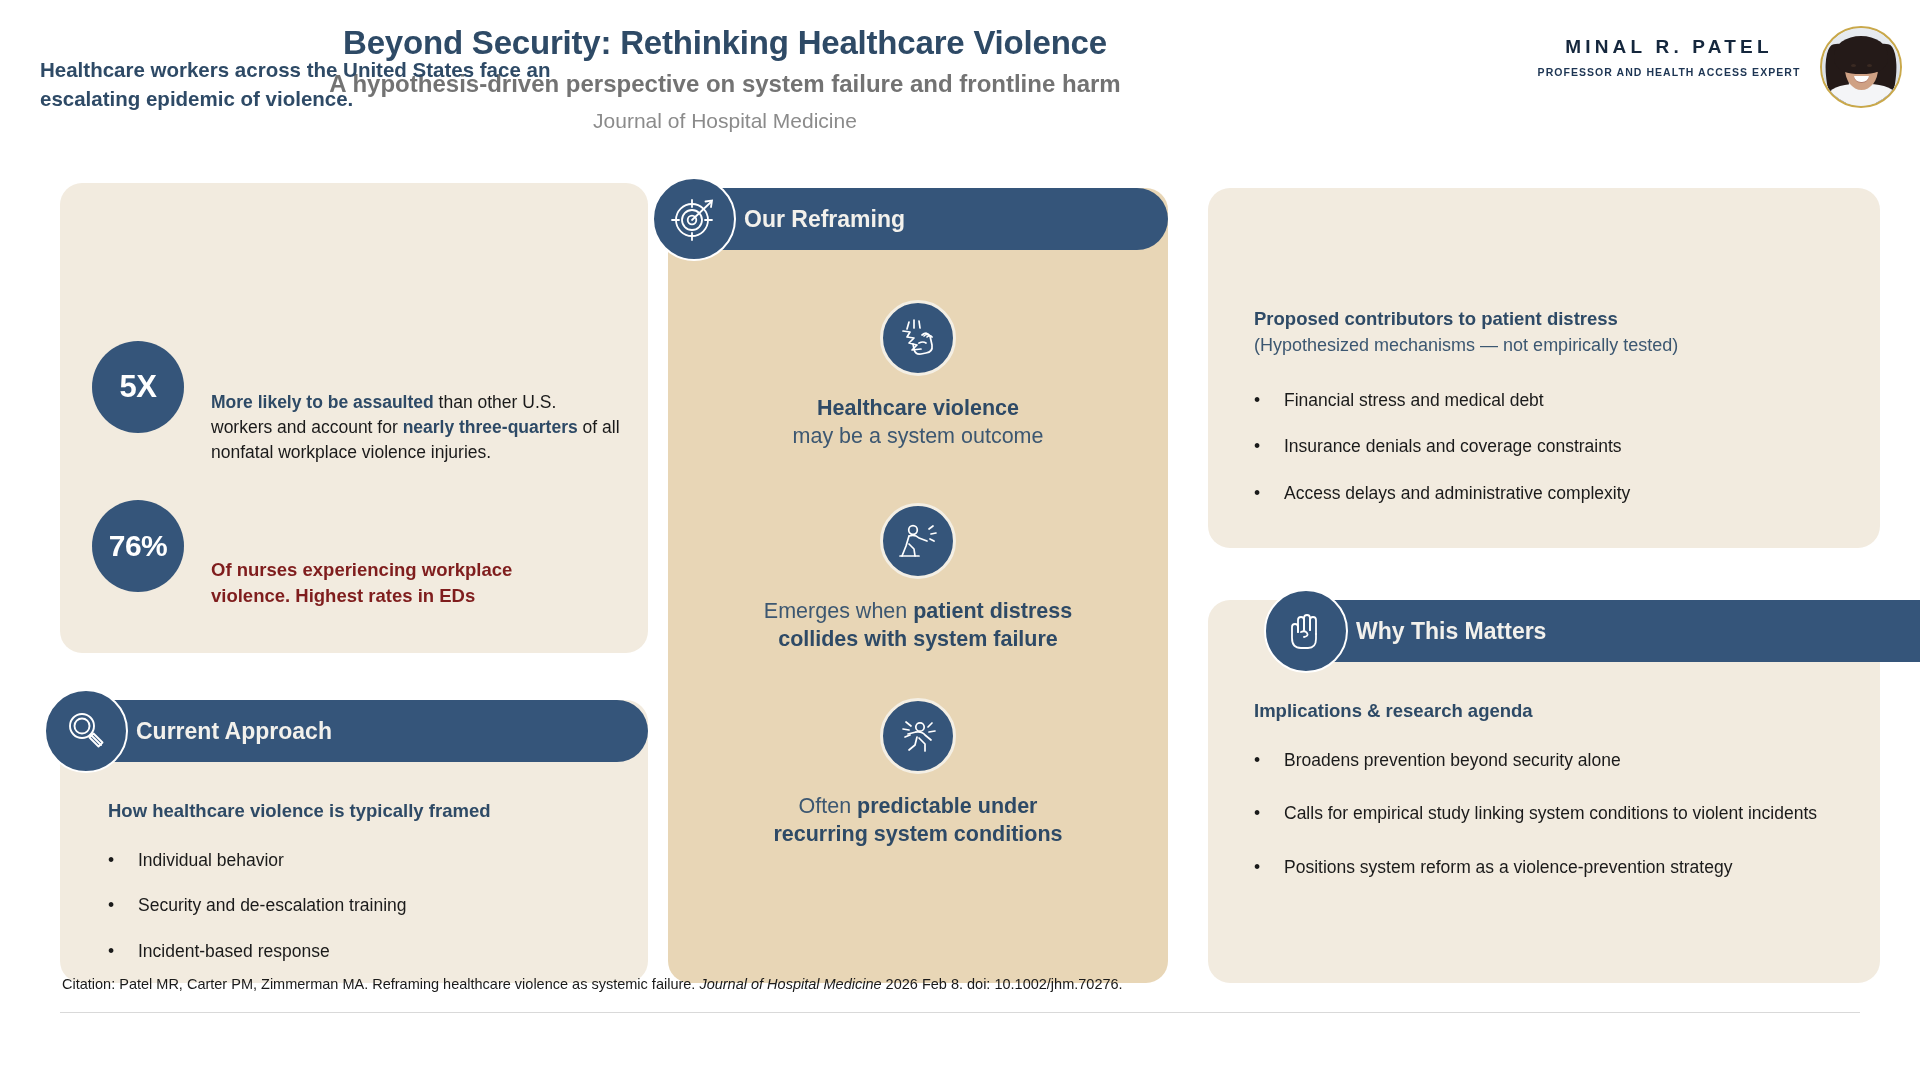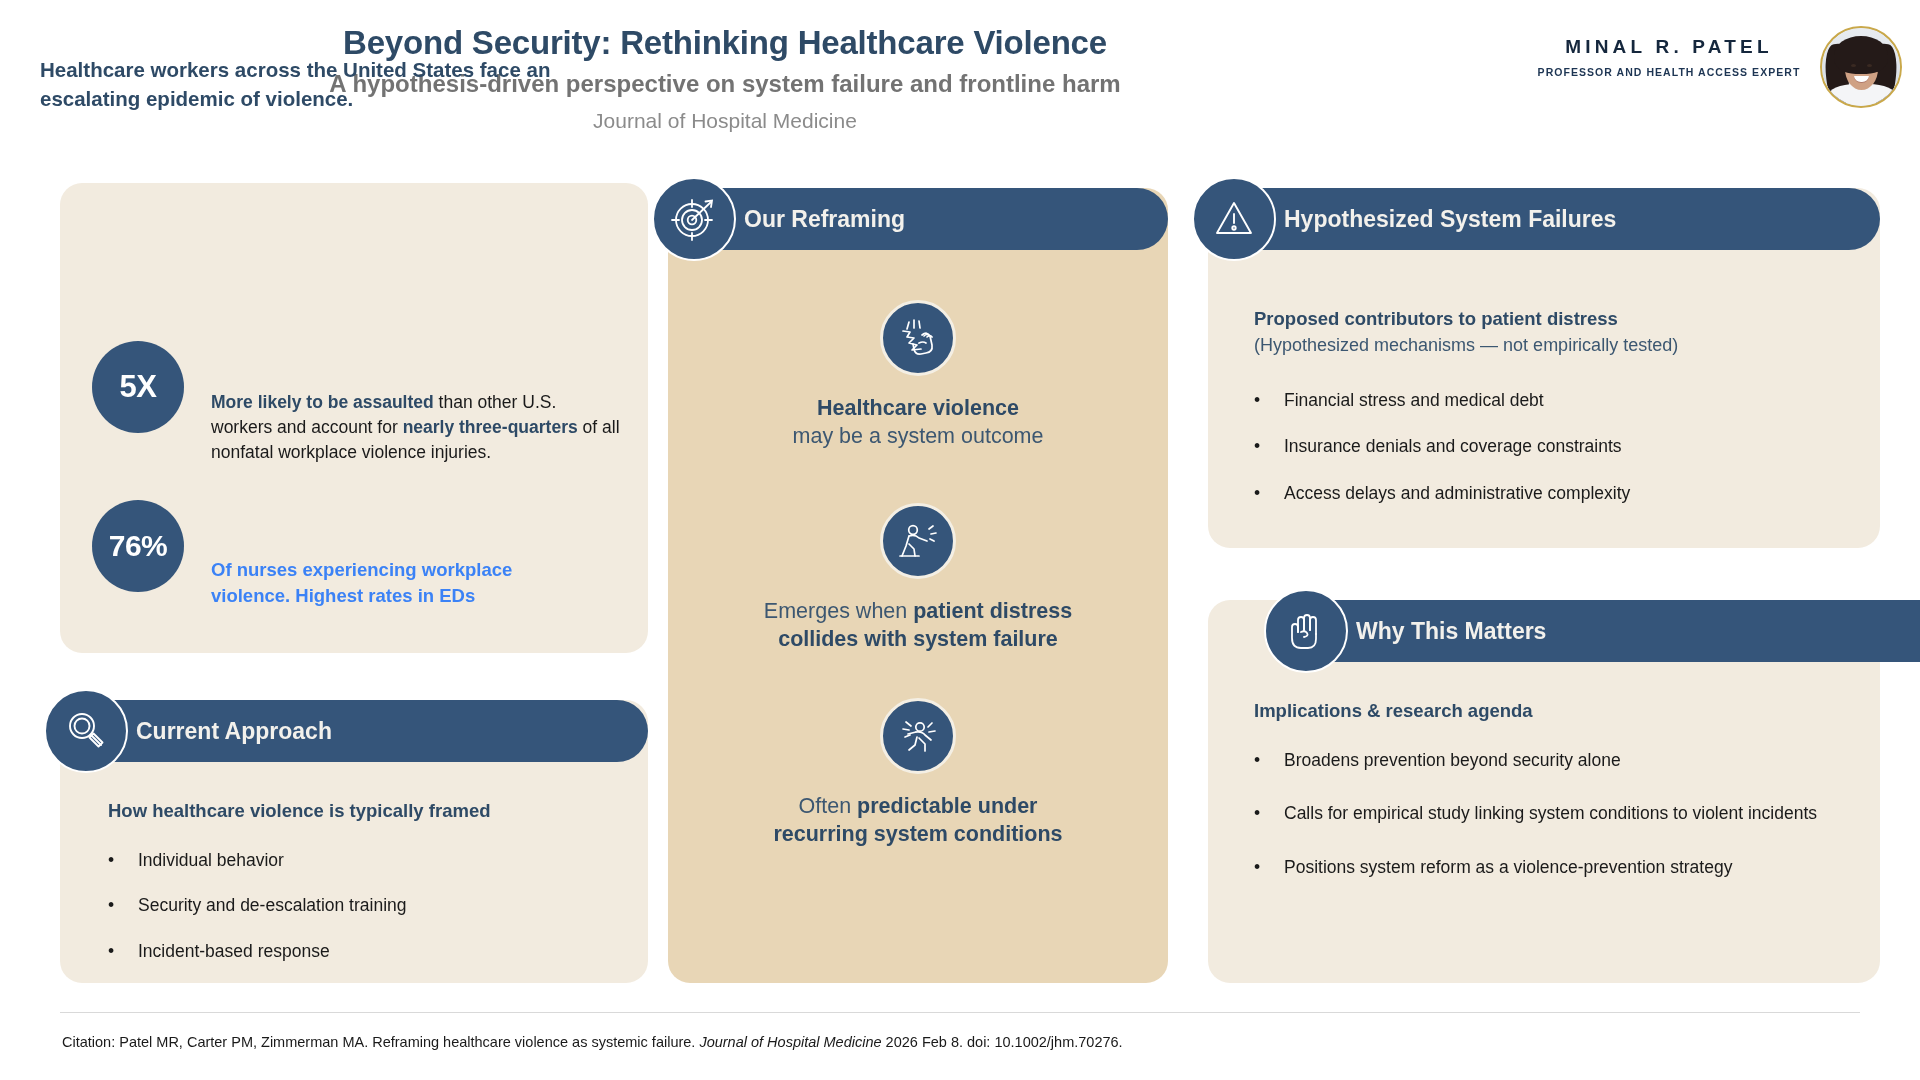--- a/index.html
+++ b/index.html
@@ -215,21 +215,21 @@
   .stat-text {
     margin-left: 27px;
     font-size: 17.5px;
     color: #1a1a1a;
     line-height: 1.42;
     padding-top: 2px;
     margin-top: 47px;
   }
   .stat-text b { color: #2e4a66; }
   .stat-text.allbold {
-    color: #3b82f6;
+    color: #7f1d1d;
     font-weight: bold;
     font-size: 18.5px;
     padding-top: 10px;
   }
   #stat-row-5x { left: 92px; top: 341px; width: 530px; }
   #stat-row-76 { left: 92px; top: 500px; width: 500px; justify-content: center; }
 
   #card-current { left: 60px; top: 700px; width: 588px; height: 283px; }
   #pill-current { left: 60px; top: 700px; width: 588px; }
 
@@ -321,21 +321,21 @@
   
   .divider {
     position: absolute;
     left: 60px; top: 1012px;
     width: 1800px;
     height: 1px;
     background: #d9d9d9;
   }
   .citation {
     position: absolute;
-    left: 62px; top: 1034px;
+    left: 62px; top: 976px;
     font-size: 14.5px;
     color: #1a1a1a;
     white-space: nowrap;
   }
   .citation i { font-style: italic; }
 </style>
 </head>
 <body>
 
 <div class="page">
@@ -473,30 +473,20 @@
       </div>
       <div class="rf-text">
         <span>Often </span><b>predictable under</b><br>
         <b>recurring system conditions</b>
       </div>
     </div>
 
   </div>
 
   <div class="card" id="card-failures"></div>
-  <div class="pill" id="pill-failures">
-    <div class="pill-icon">
-      <svg width="48" height="48" viewBox="0 0 48 48" fill="none" stroke="#ffffff" stroke-width="1.9" stroke-linecap="round" stroke-linejoin="round">
-        <path d="M24 8 L41 38 L7 38 Z"></path>
-        <path d="M24 19 L24 28"></path>
-        <circle cx="24" cy="33" r="1.7"></circle>
-      </svg>
-    </div>
-    <span class="pill-label">Hypothesized System Failures</span>
-  </div>
   <div class="body-head" id="fail-head">Proposed contributors to patient distress</div>
   <div id="fail-subhead">(Hypothesized mechanisms — not empirically tested)</div>
   <ul class="bullets" id="fail-bullets">
     <li>
         <span class="dot">•</span>
         <span>Financial stress and medical debt</span>
       </li>
     <li>
         <span class="dot">•</span>
         <span>Insurance denials and coverage constraints</span>

